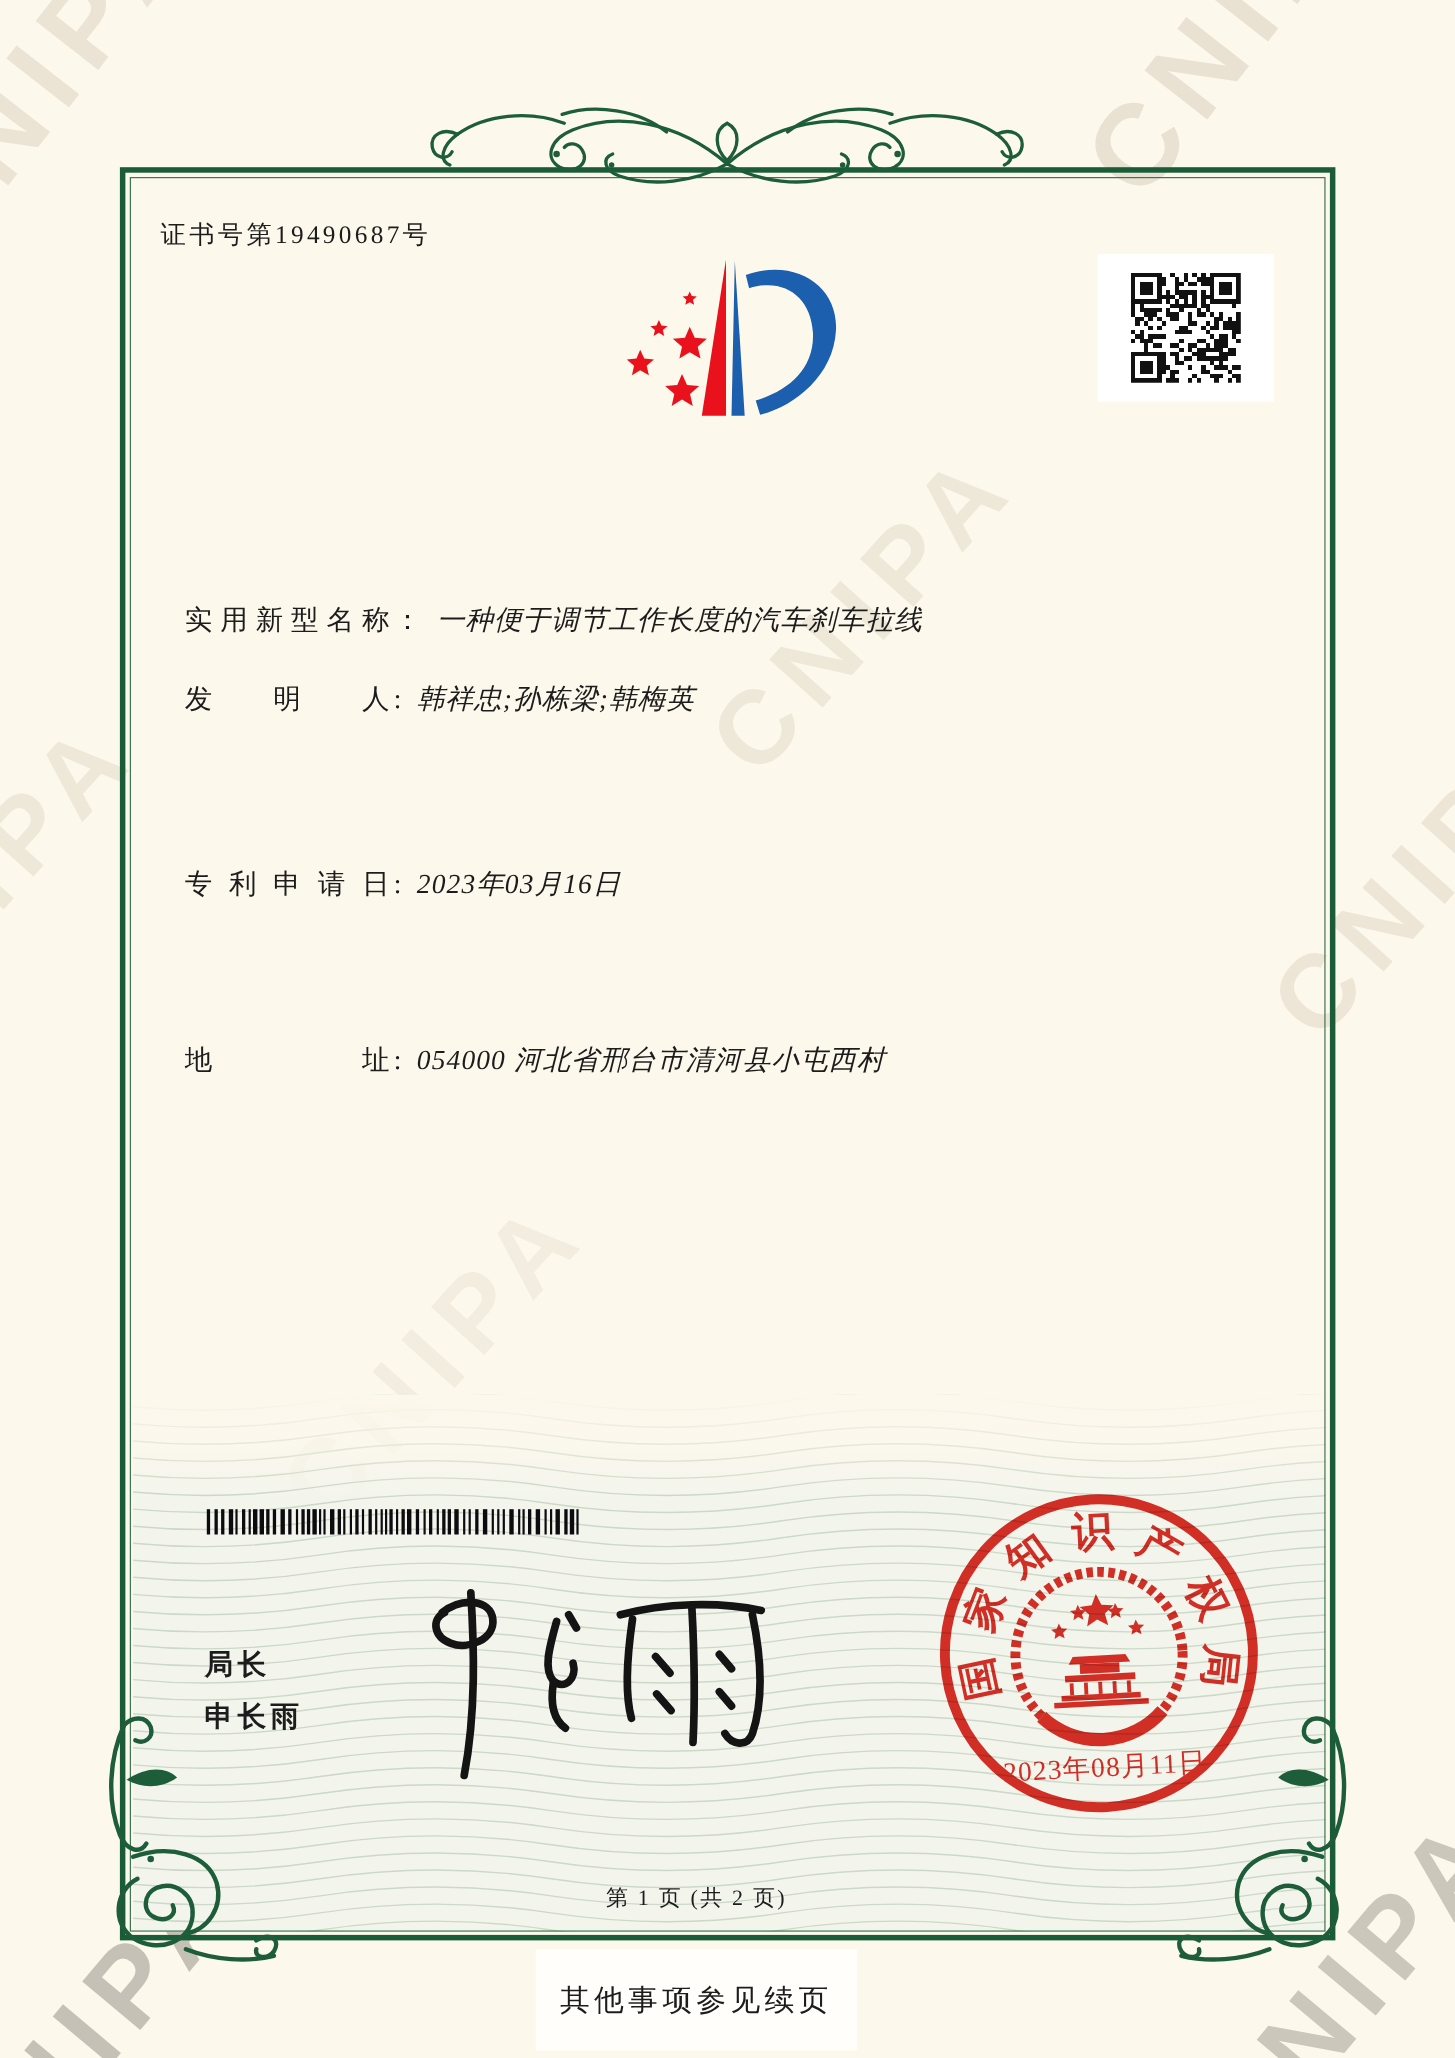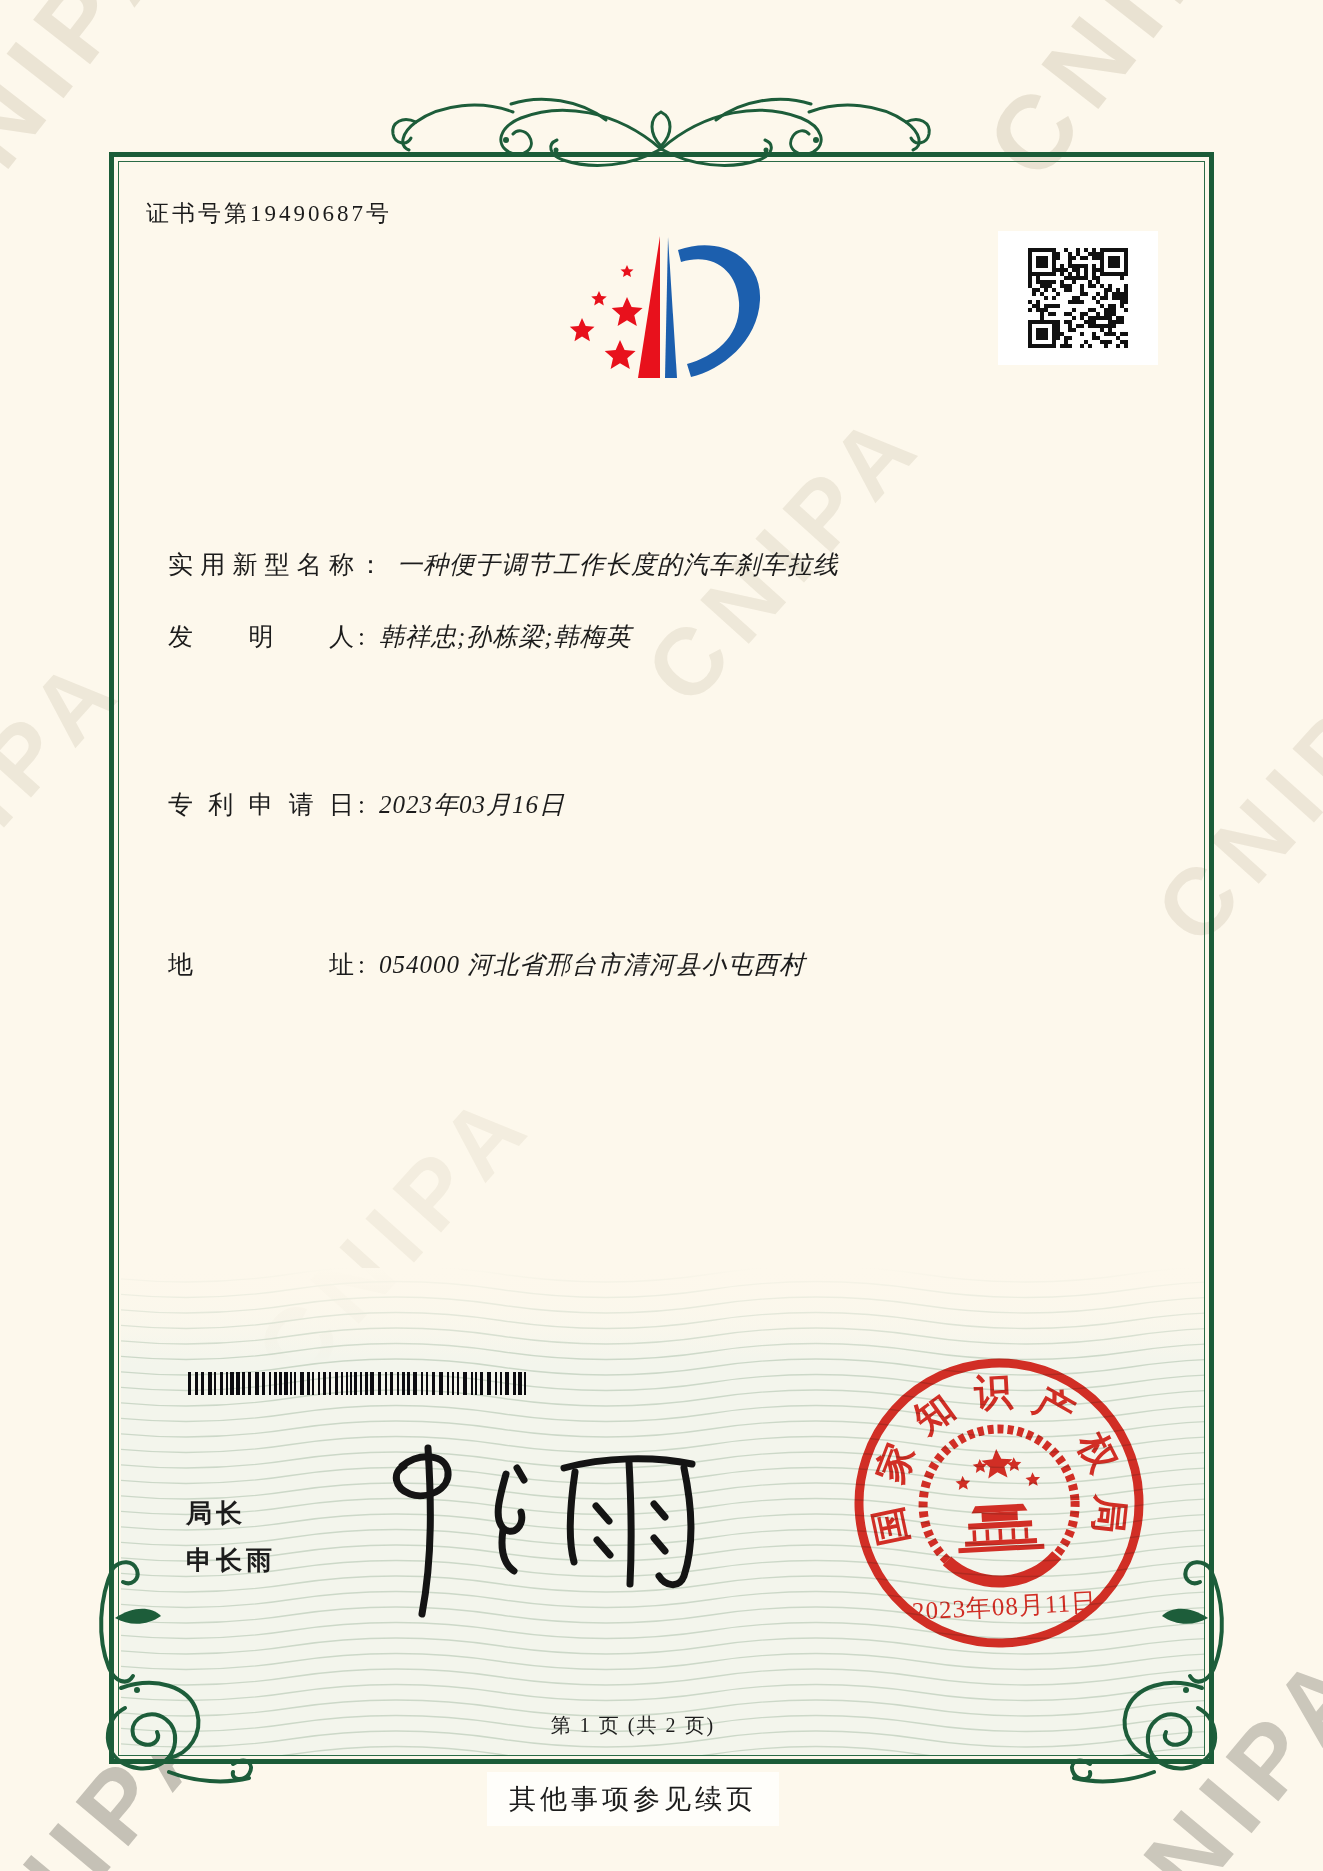--- a/index.html
+++ b/index.html
@@ -44,21 +44,21 @@
   .barcode{position:absolute;left:188px;top:1372px;width:342px;height:23px;display:flex;z-index:5;}
   .barcode div{height:100%;}
   .signer{position:absolute;left:186px;z-index:5;
     font-family:"Liberation Sans","DejaVu Sans",sans-serif;font-weight:bold;font-size:26px;letter-spacing:4px;}
   .sig-svg{position:absolute;left:372px;top:1444px;z-index:5;}
   .seal{position:absolute;left:849px;top:1353px;z-index:6;mix-blend-mode:multiply;opacity:.95;
     transform:rotate(-3deg);}
   .page-no{position:absolute;left:633px;top:1712px;transform:translateX(-50%);
     font-size:20px;letter-spacing:2px;z-index:5;}
   .cont-box{position:absolute;left:633px;top:1772px;transform:translateX(-50%);
-    background:#fffefa;padding:9px 22px;z-index:5;}
+    background:#fffefa;padding:28px 22px;z-index:5;}
   .cont-box span{font-size:27px;letter-spacing:4px;font-style:normal;}
   .ornament{position:absolute;z-index:5;pointer-events:none;}
 </style>
 </head>
 <body>
 
 <div class="page">
 
   <div class="wm" style="left:40px;top:70px;font-size:105px;color:rgba(164,152,120,.20);transform:translate(-50%,-50%) rotate(-52deg);">CNIPA</div>
   <div class="wm" style="left:1130px;top:10px;font-size:105px;color:rgba(164,152,120,.22);transform:translate(-50%,-50%) rotate(-52deg);">CNIPA</div>

